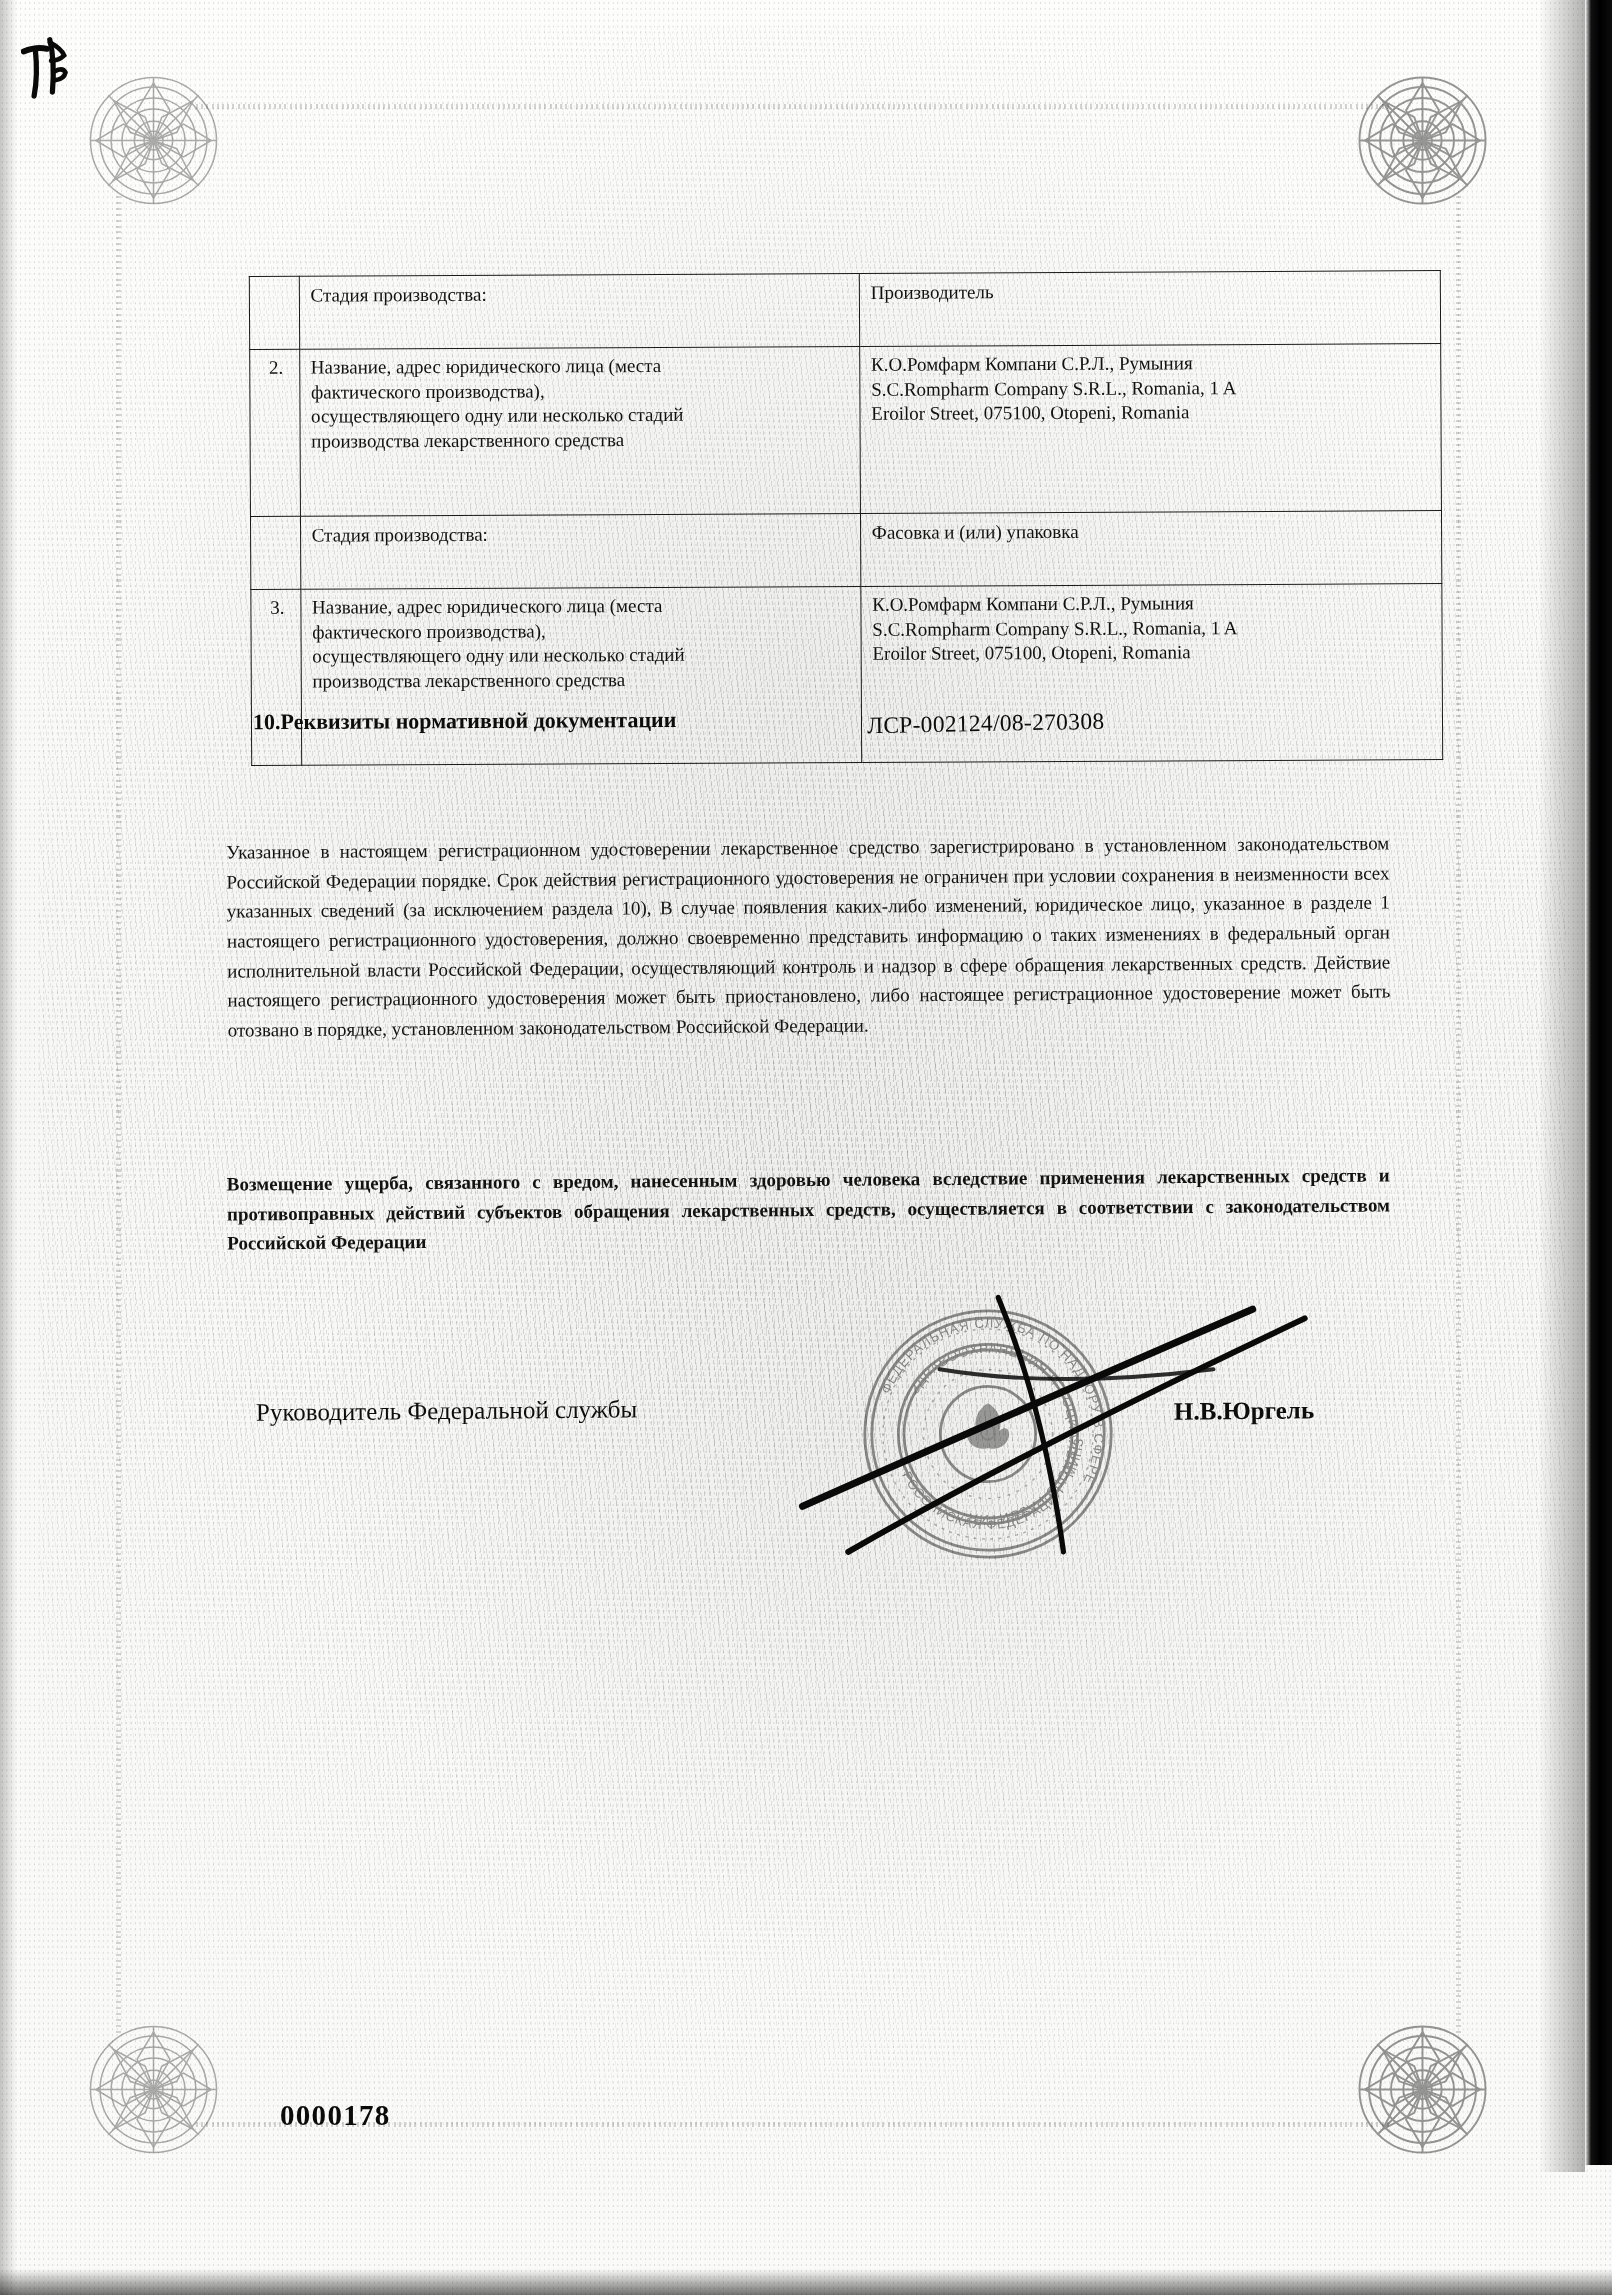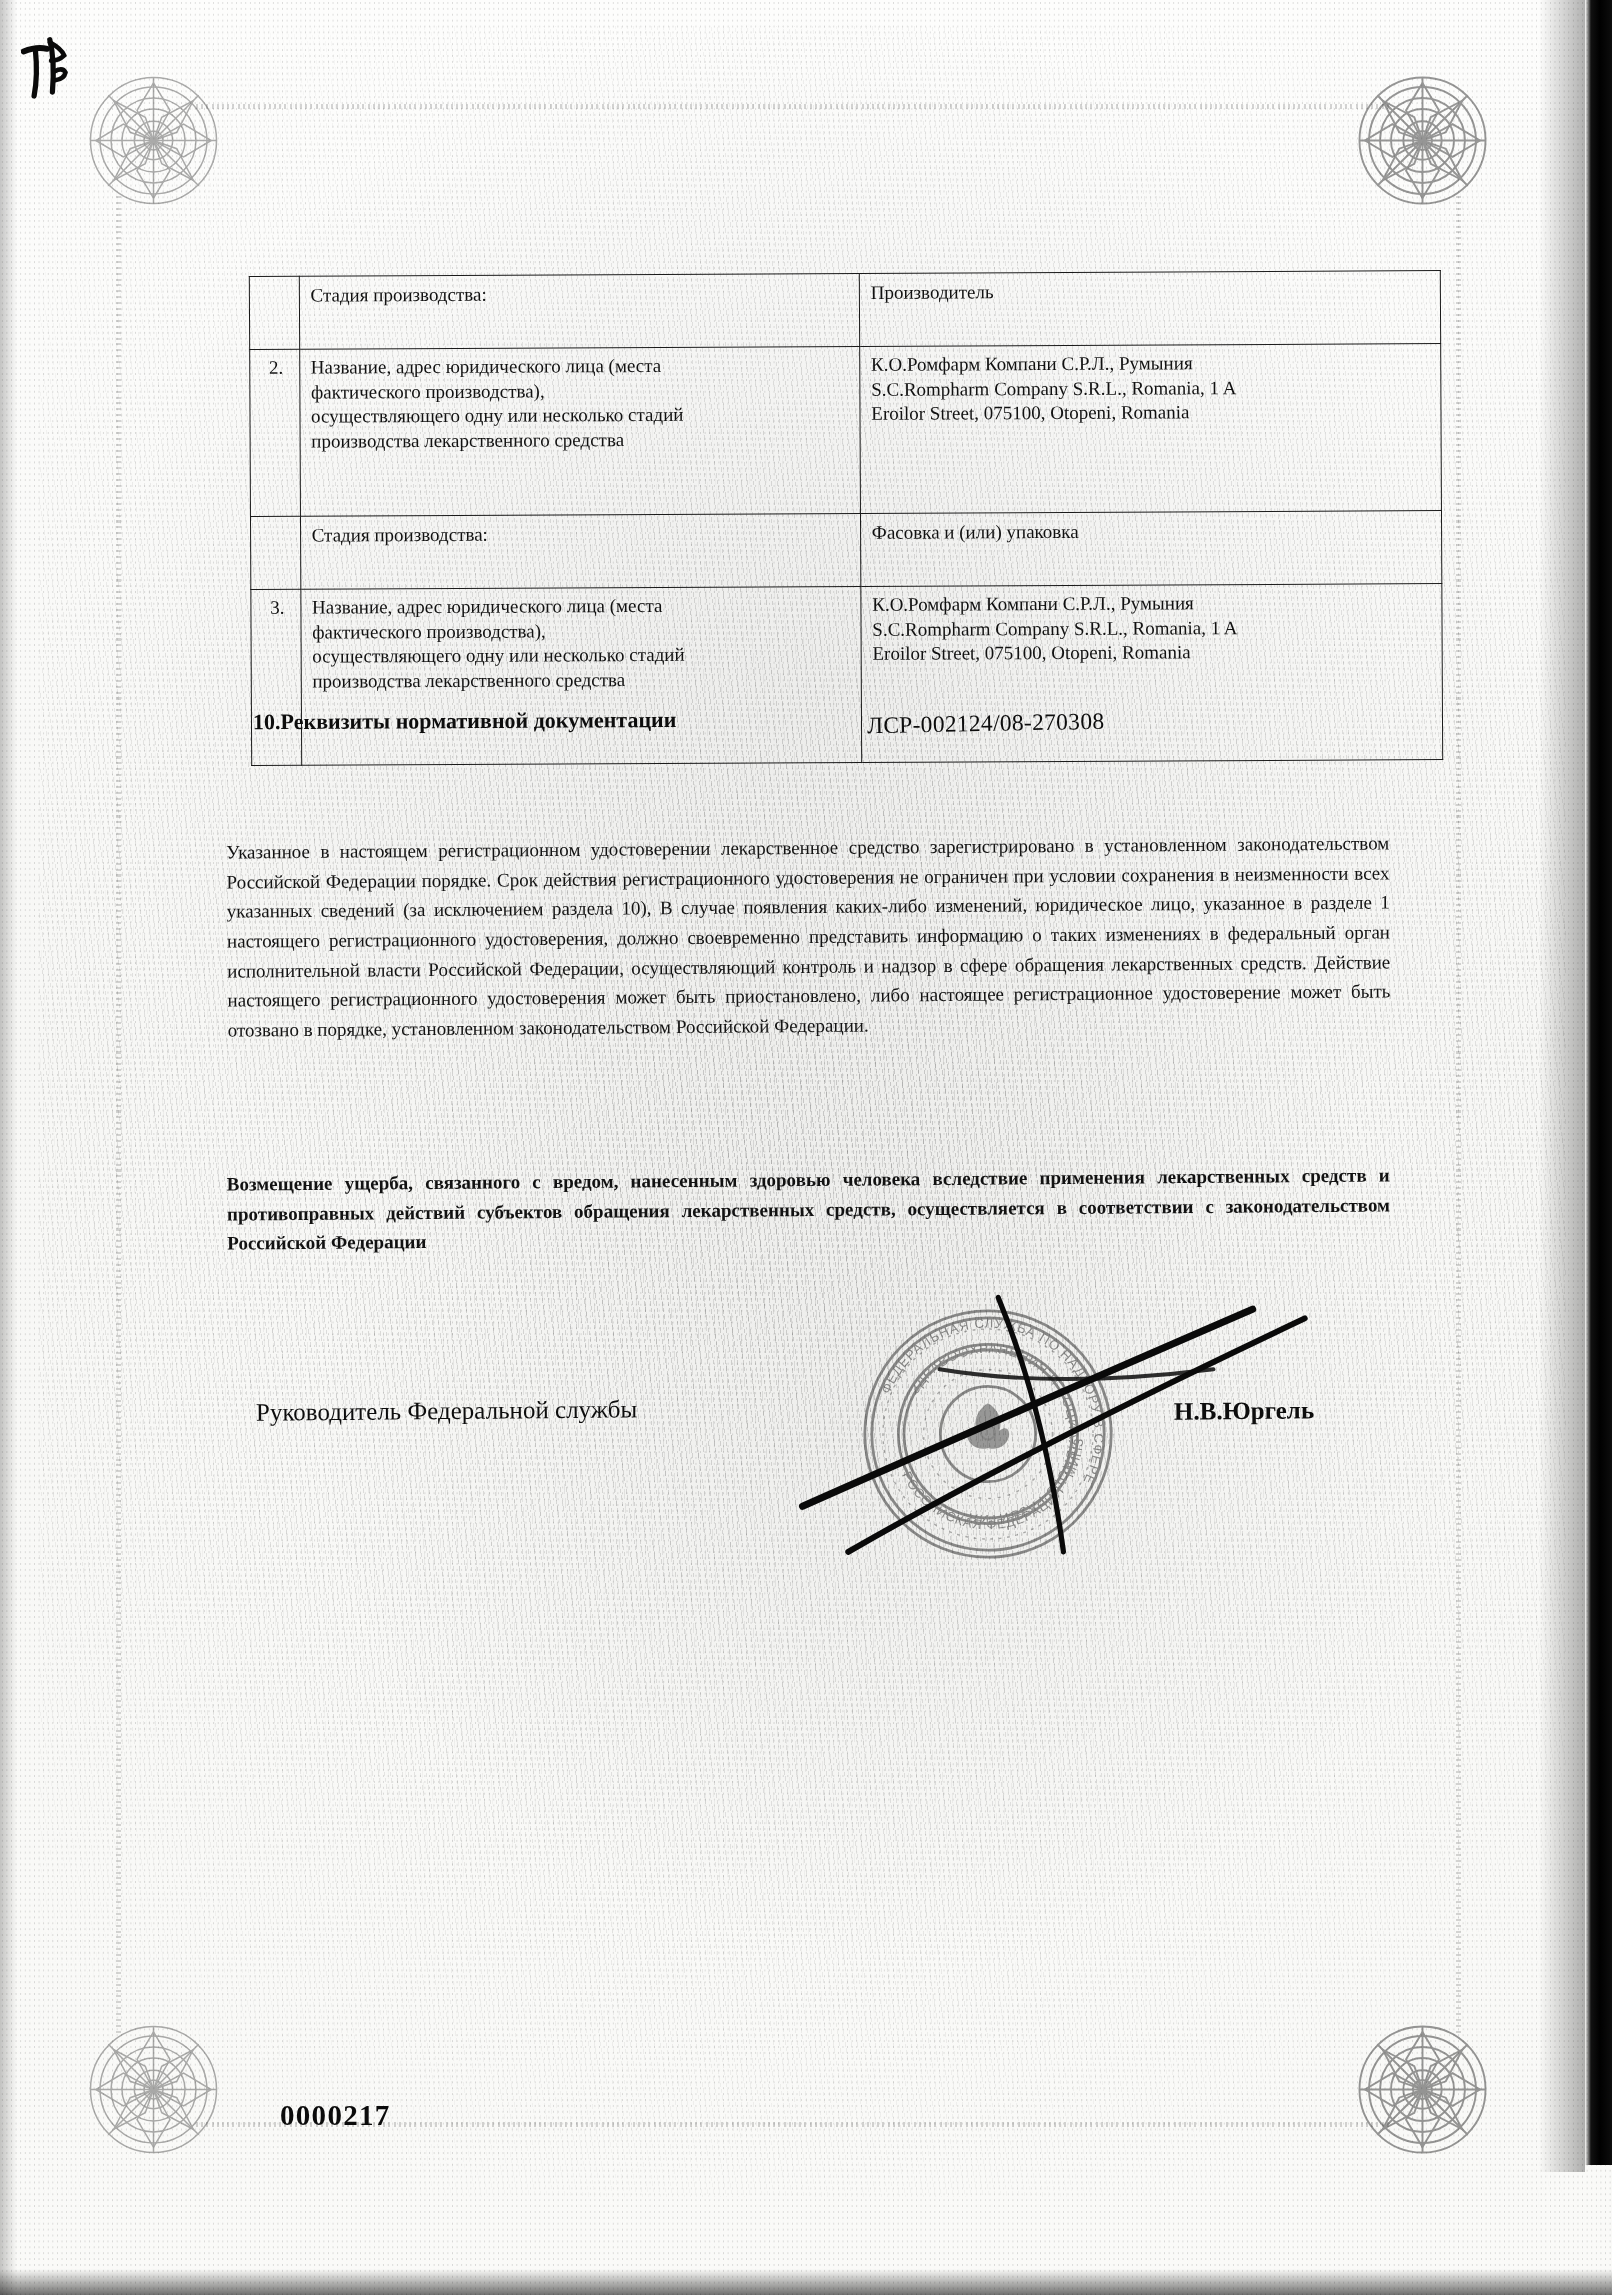--- a/index.html
+++ b/index.html
@@ -475,21 +475,21 @@
           <path d="M100 400 Q360 250 800 42" stroke-width="9"></path>
           <path d="M330 10 Q400 180 430 400" stroke-width="8"></path>
           <path d="M240 120 Q420 150 660 120" stroke-width="6" opacity="0.85"></path>
         </g>
       </svg>
     </div>
 
     <div class="sig-title">Руководитель Федеральной службы</div>
     <div class="sig-name">Н.В.Юргель</div>
 
-    <div class="page-number">0000217</div>
+    <div class="page-number">0000178</div>
 
   </div>
 
   <div class="scan-band-soft"></div>
   <div class="scan-band"></div>
   <div class="edge-shadow-bottom"></div>
   <div class="edge-shadow-left"></div>
 
 </div>
 

